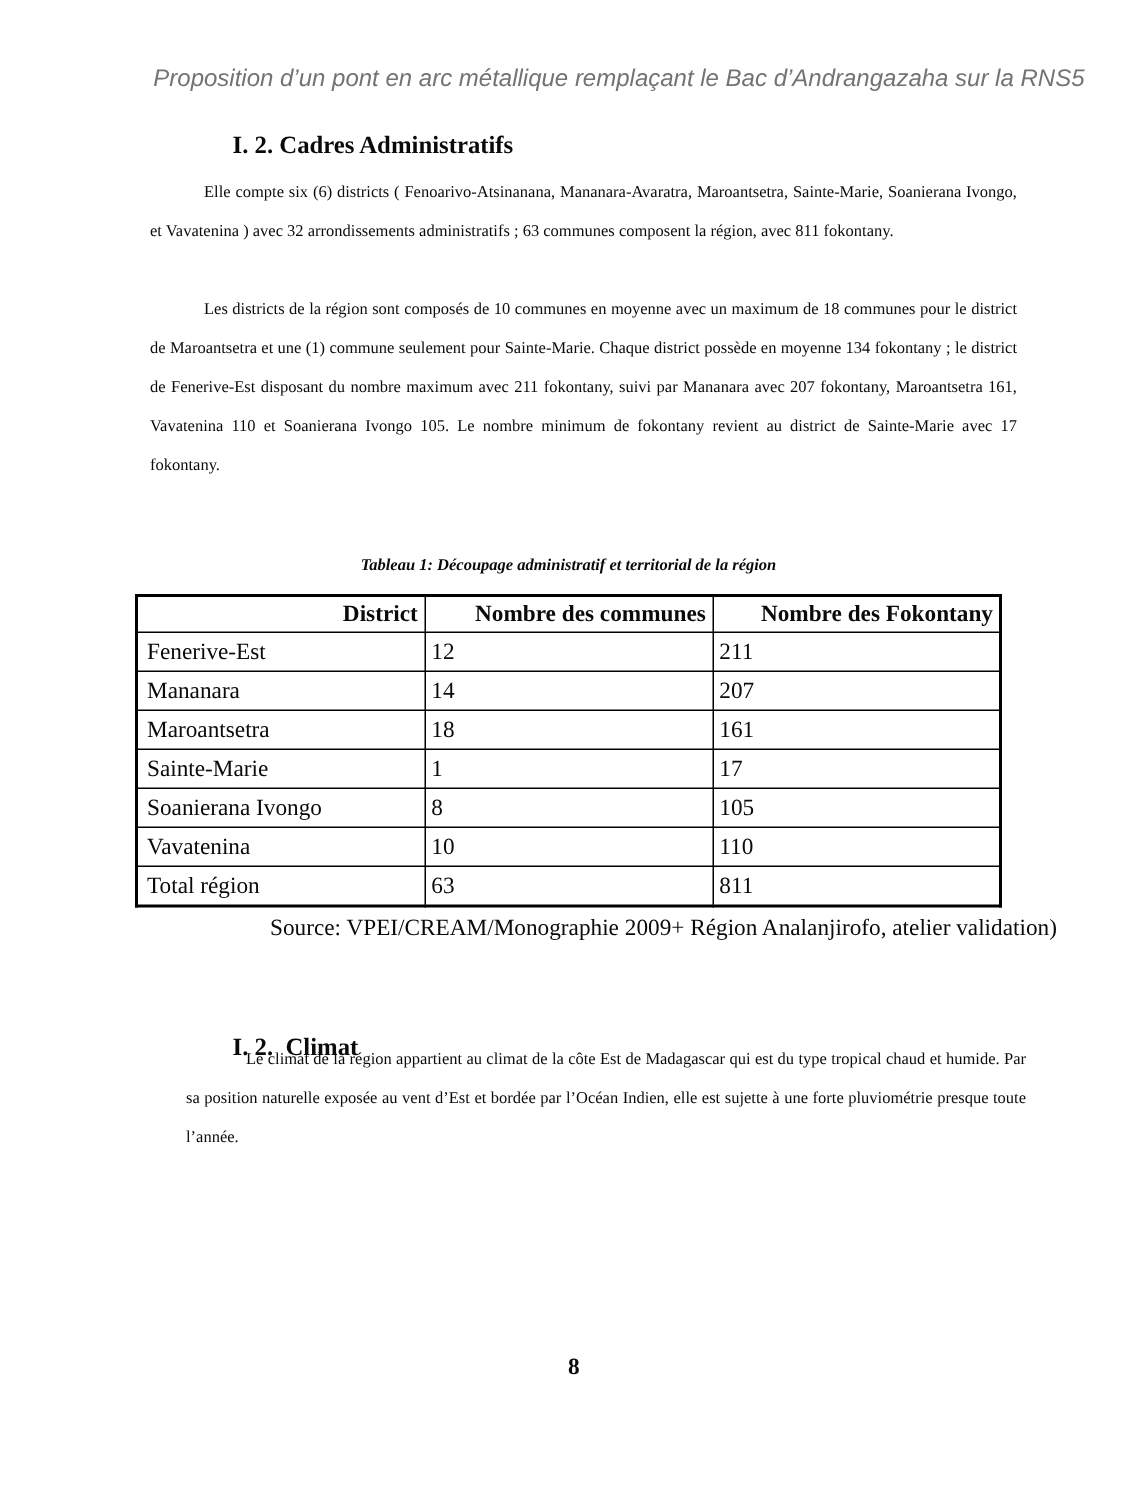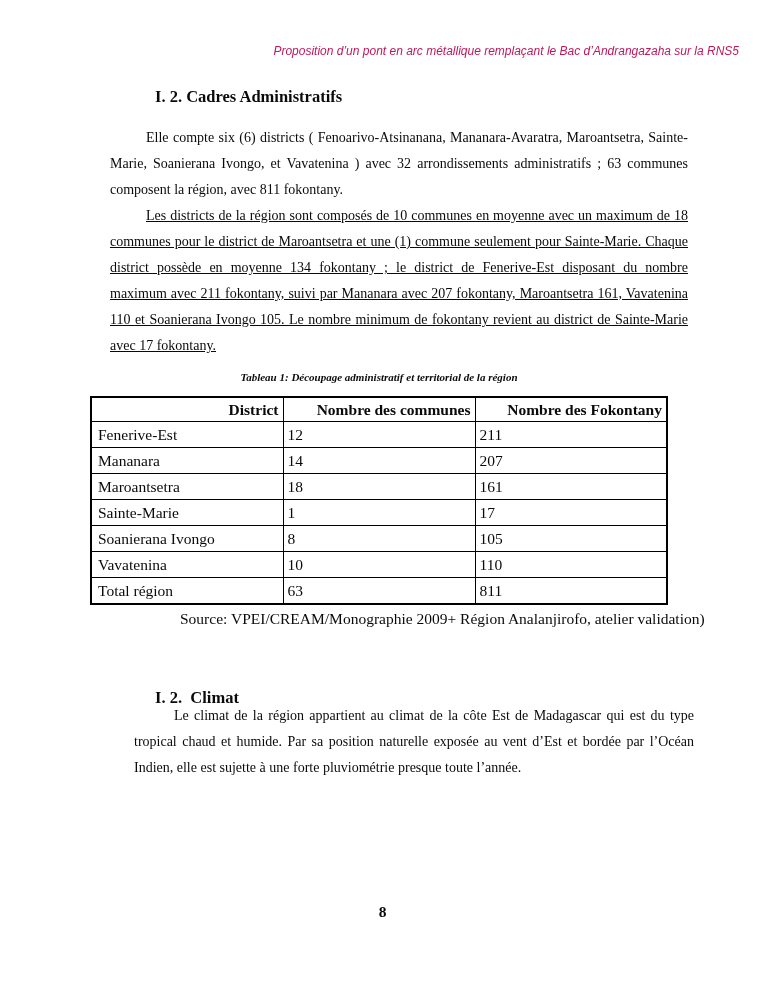--- a/index.html
+++ b/index.html
@@ -14,48 +14,48 @@
   .page {
     position: relative;
     width: 765px;
     height: 990px;
     background: #ffffff;
     overflow: hidden;
   }
   .running-header {
     position: absolute;
     top: 44px;
-    right: 26px;
+    right: 42px;
     font-family: "Liberation Sans", sans-serif;
     font-style: italic;
-    font-size: 12px;
-    color: #be185d;
+    font-size: 16px;
+    color: #737373;
     white-space: nowrap;
   }
   .heading {
     position: absolute;
     left: 155px;
     font-size: 16.5px;
     font-weight: bold;
     white-space: pre-wrap;
   }
   .h-admin { top: 87px; }
   .h-climat { top: 688px; }
   .para {
     position: absolute;
     left: 97px;
     width: 578px;
-    font-size: 14px;
+    font-size: 11px;
     line-height: 26px;
     text-align: justify;
     text-indent: 36px;
-    margin: 13px;
+    margin: 3px;
   }
   .para-1 { top: 112px; }
-  .para-2 { top: 190px; text-decoration: underline; }
+  .para-2 { top: 190px; }
   .para-climat {
     top: 690px;
     left: 121px;
     width: 560px;
     text-indent: 40px;
   }
   .table-caption {
     position: absolute;
     top: 371px;
     left: 90px;

